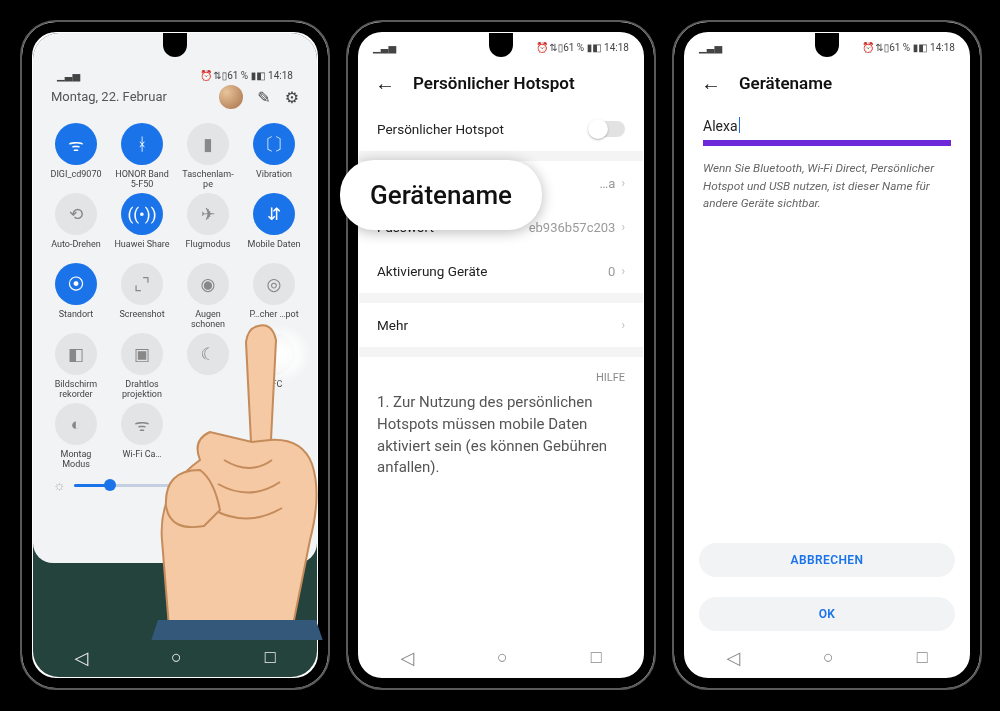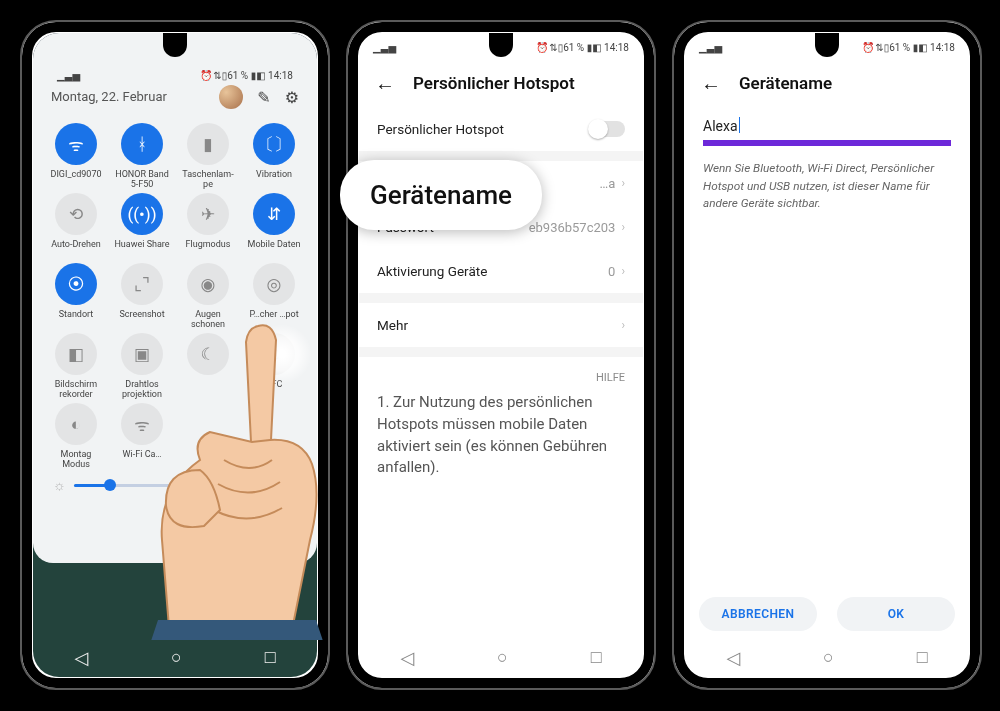--- a/index.html
+++ b/index.html
@@ -180,21 +180,21 @@
   .cursor {
     display:inline-block; width:1px; height:16px; background:#1a73e8;
     vertical-align:-2px; margin-left:1px;
   }
   .desc {
     font-size:11.8px; color:#666;
     padding: 0 18px; line-height:1.5;font-style:italic;
   }
   .btn-row {
     position:absolute; bottom:46px; left:14px; right:14px;
-    display:flex; gap:20px;
+    display:flex; gap:20px;flex-direction:column;
   }
   .btn {
     flex:1; text-align:center;
     background:#f1f3f5;
     border-radius:18px;
     padding:10px 0;
     font-size:12px;
     font-weight:600;
     color:#1a73e8;
     letter-spacing:.4px;

